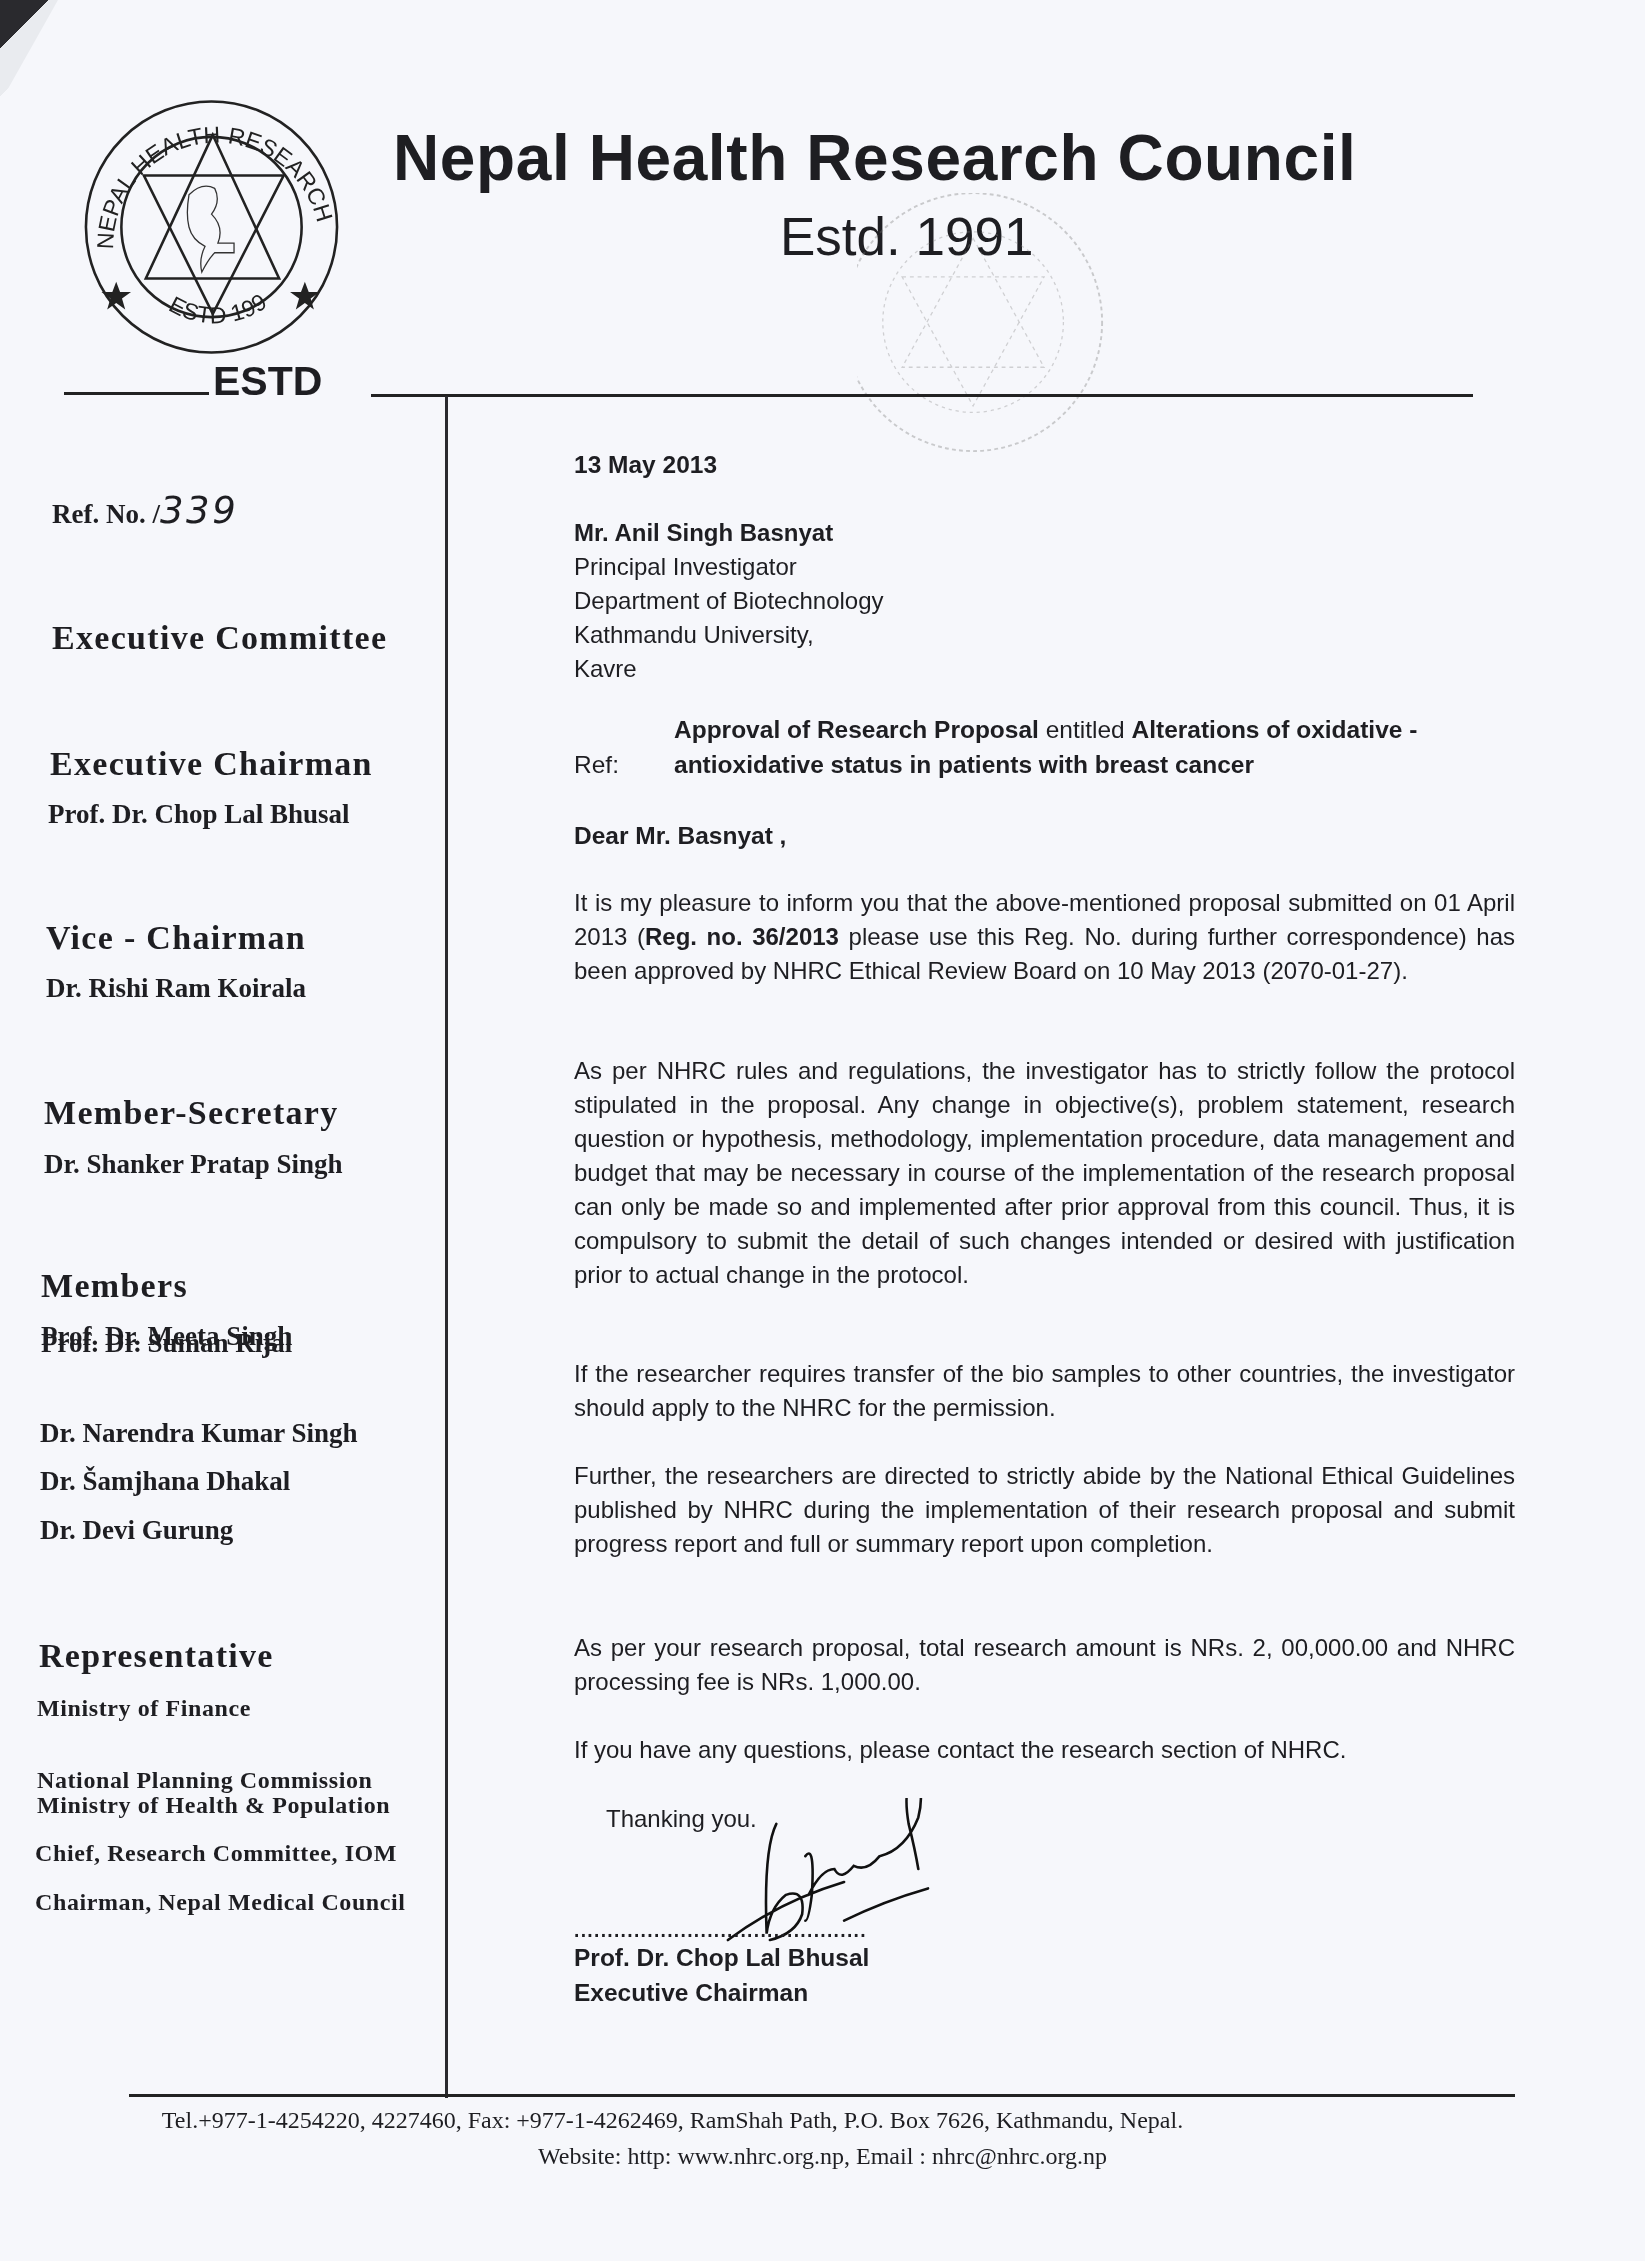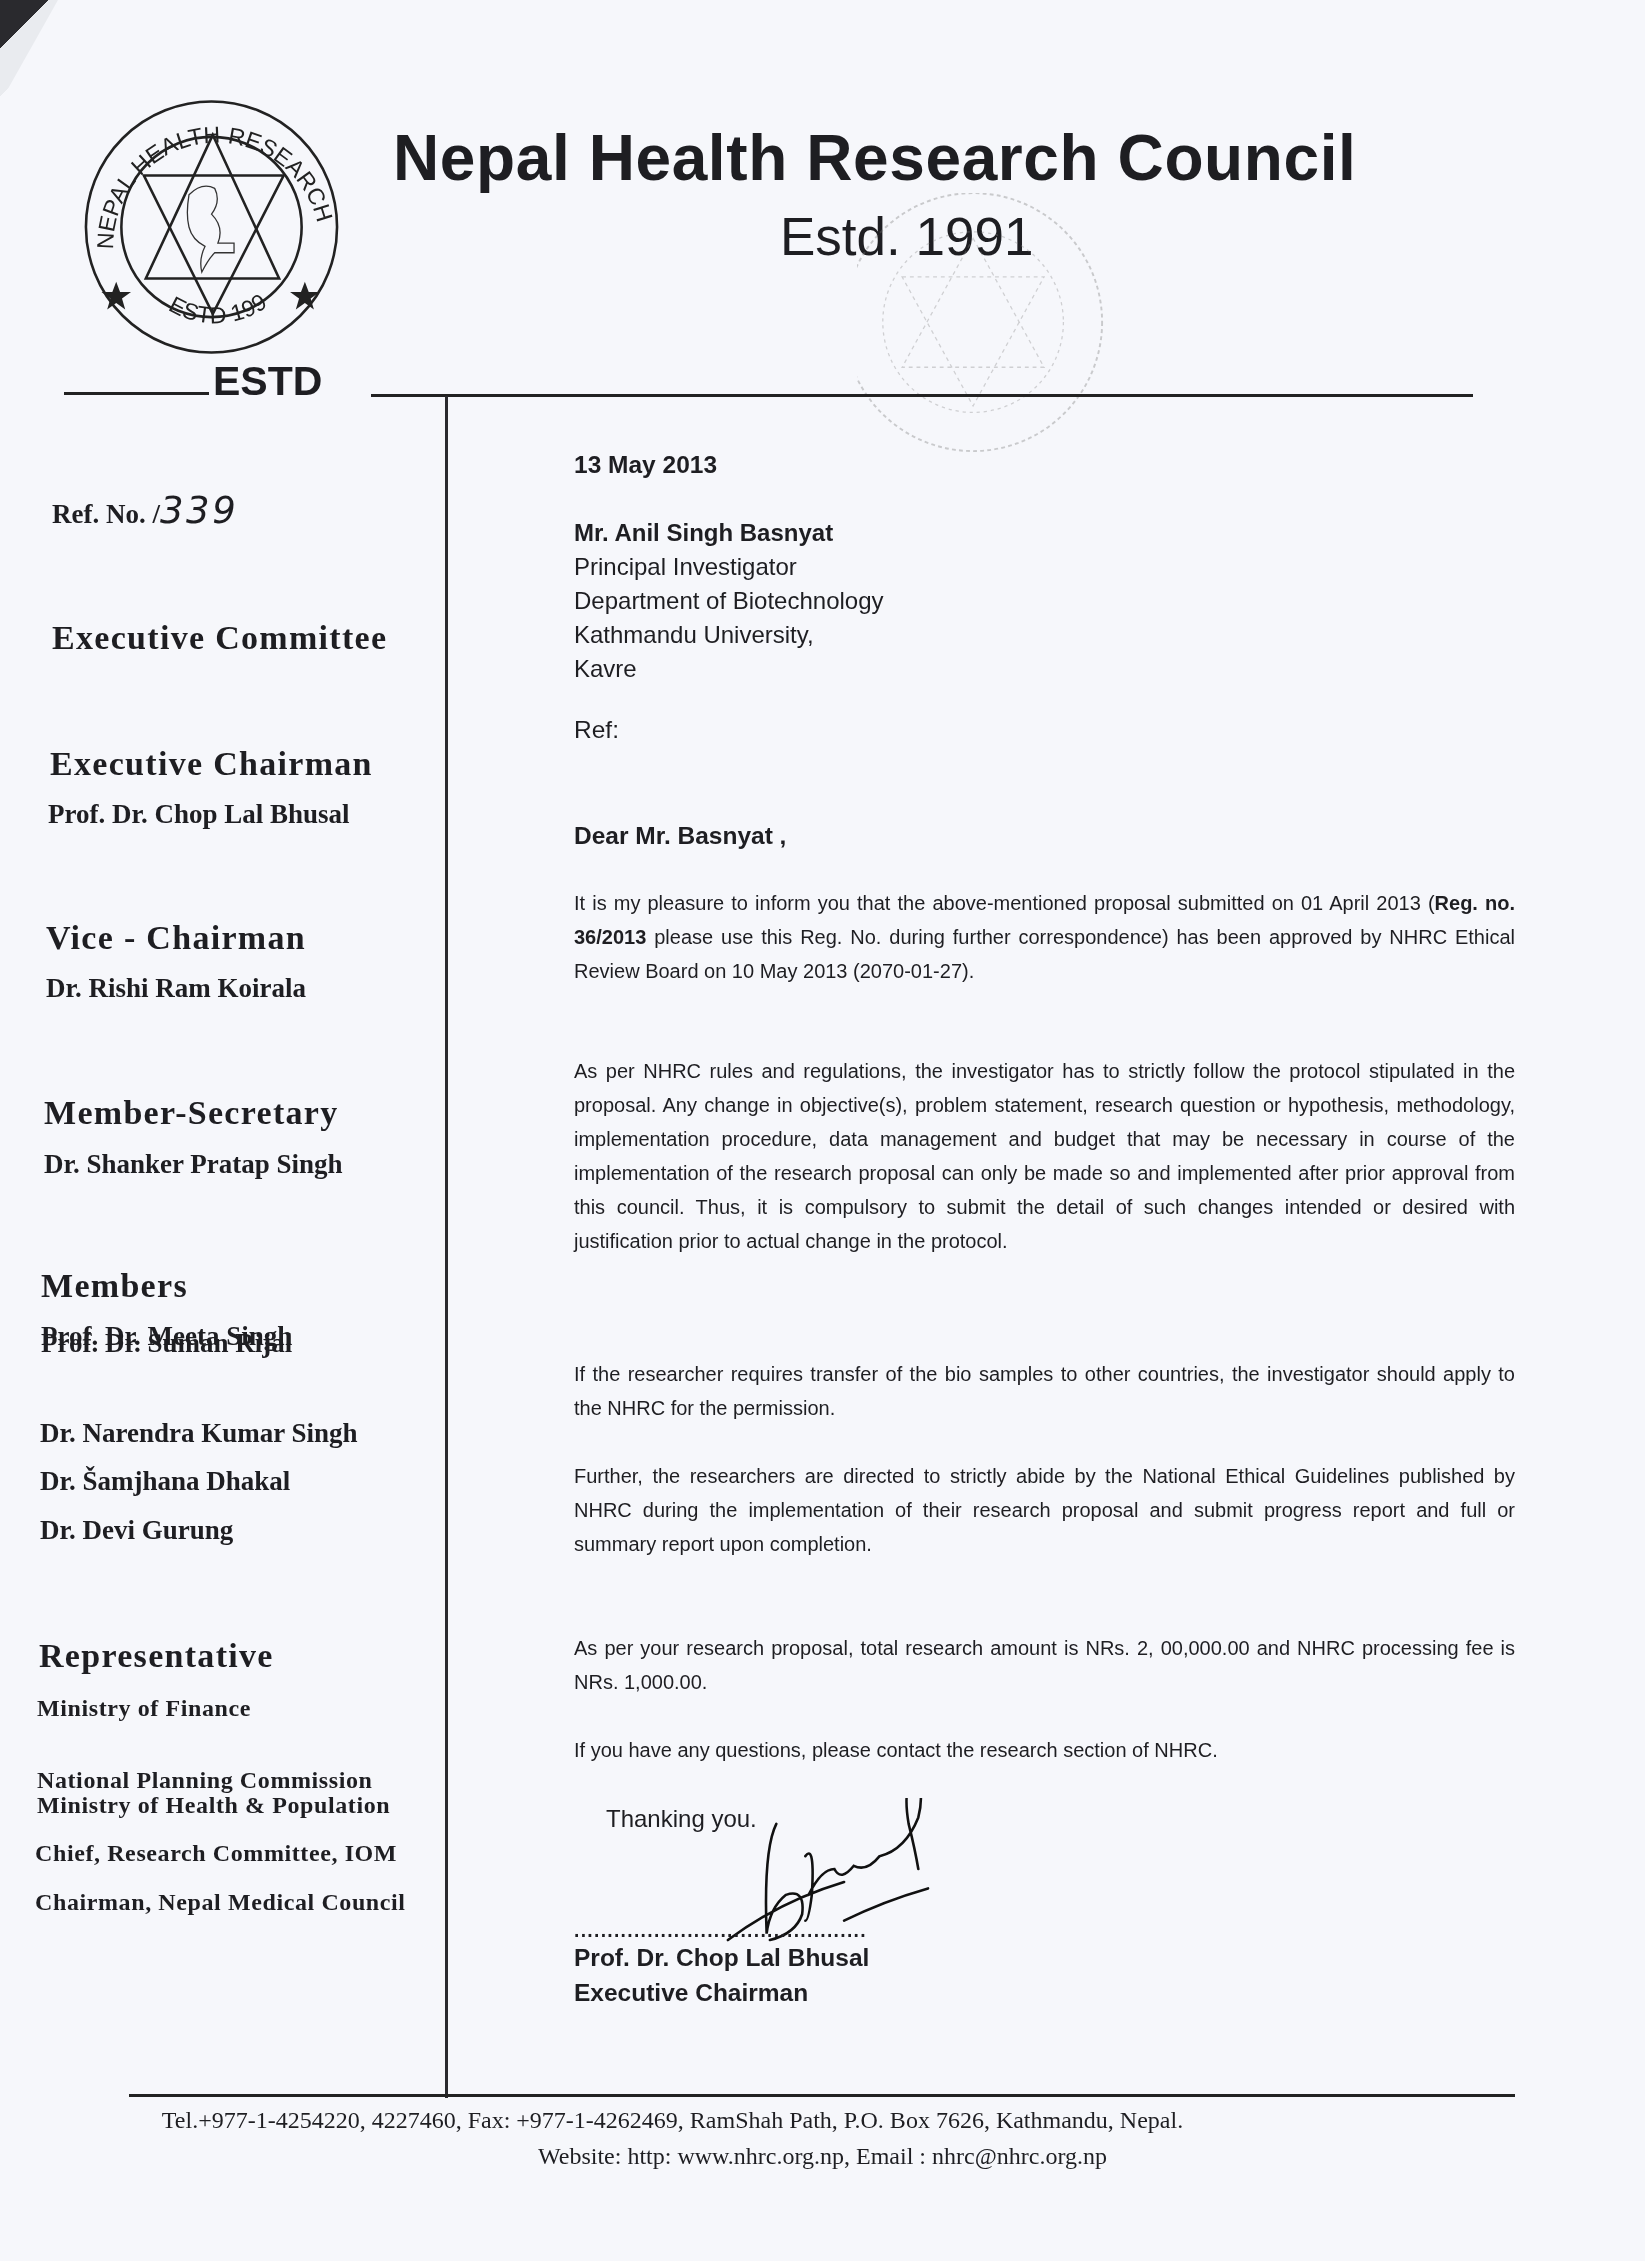--- a/index.html
+++ b/index.html
@@ -23,21 +23,21 @@
   .name { font-size:27px; white-space:nowrap; }
   .rep { font-size:24px; letter-spacing:0.6px; white-space:nowrap; }
   .bold { font-weight:bold; }
   .date { left:574px; top:451px; font-family:"Liberation Sans", sans-serif; font-weight:bold; font-size:24.5px; }
   .addr { left:574px; top:516px; font-family:"Liberation Sans", sans-serif; font-size:24px; line-height:34px; }
   .addr div:first-child { font-weight:bold; }
   .refline { left:574px; top:712px; font-family:"Liberation Sans", sans-serif; font-size:24.5px; line-height:35px; display:flex;align-items:flex-end; }
   .refline .lbl { width:100px; }
   .refline .txt { width:838px; }
   .salute { left:574px; top:822px; font-family:"Liberation Sans", sans-serif; font-weight:bold; font-size:24.5px; }
-  .para { position:absolute; left:574px; width:941px; font-family:"Liberation Sans", sans-serif; font-size:20px; line-height:34px; text-align:justify; text-align-last:left; }
+  .para { position:absolute; left:574px; width:941px; font-family:"Liberation Sans", sans-serif; font-size:24px; line-height:34px; text-align:justify; text-align-last:left; }
   .thanks { left:574px; top:1805px; font-family:"Liberation Sans", sans-serif; font-size:24px;margin-left:32px; }
   .signature { left:715px; top:1798px; width:284px; height:155px; }
   .dots { left:574px; top:1920px; font-family:"Liberation Sans", sans-serif; font-weight:bold; font-size:19.3px; letter-spacing:1.3px; }
   .signer { left:574px; top:1940px; font-family:"Liberation Sans", sans-serif; font-weight:bold; font-size:24.5px; line-height:35px; }
 
   .footer1 { left:0; width:1345px; top:2107px; text-align:center; font-family:"Liberation Serif", serif; font-size:24px; white-space:nowrap; }
   .footer2 { left:0; width:1645px; top:2143px; text-align:center; font-family:"Liberation Serif", serif; font-size:24px; white-space:nowrap; }
 </style>
 </head>
 <body>
@@ -109,20 +109,21 @@
 <div class="abs addr">
   <div>Mr. Anil Singh Basnyat</div>
   <div>Principal Investigator</div>
   <div>Department of Biotechnology</div>
   <div>Kathmandu University,</div>
   <div>Kavre</div>
 </div>
 
 <div class="abs refline">
   <div class="lbl">Ref:</div>
+  <div class="txt"><span class="bold">Approval of Research Proposal</span><span> entitled </span><span class="bold">Alterations of oxidative -antioxidative status in patients with breast cancer</span></div>
 </div>
 
 <div class="abs salute">Dear Mr. Basnyat ,</div>
 
 <div class="para" style="top:886px;"><span>It is my pleasure to inform you that the above-mentioned proposal submitted on 01 April 2013 (</span><span class="bold">Reg. no. 36/2013</span><span> please use this Reg. No. during further correspondence) has been approved by NHRC Ethical Review Board on 10 May 2013 (2070-01-27).</span></div>
 
 <div class="para" style="top:1054px;">As per NHRC rules and regulations, the investigator has to strictly follow the protocol stipulated in the proposal. Any change in objective(s), problem statement, research question or hypothesis, methodology, implementation procedure, data management and budget that may be necessary in course of the implementation of the research proposal can only be made so and implemented after prior approval from this council. Thus, it is compulsory to submit the detail of such changes intended or desired with justification prior to actual change in the protocol.</div>
 <div class="para" style="top:1357px;">If the researcher requires transfer of the bio samples to other countries, the investigator should apply to the NHRC for the permission.</div>
 <div class="para" style="top:1459px;">Further, the researchers are directed to strictly abide by the National Ethical Guidelines published by NHRC during the implementation of their research proposal and submit progress report and full or summary report upon completion.</div>
 <div class="para" style="top:1631px;">As per your research proposal, total research amount is NRs. 2, 00,000.00 and NHRC processing fee is NRs. 1,000.00.</div>

